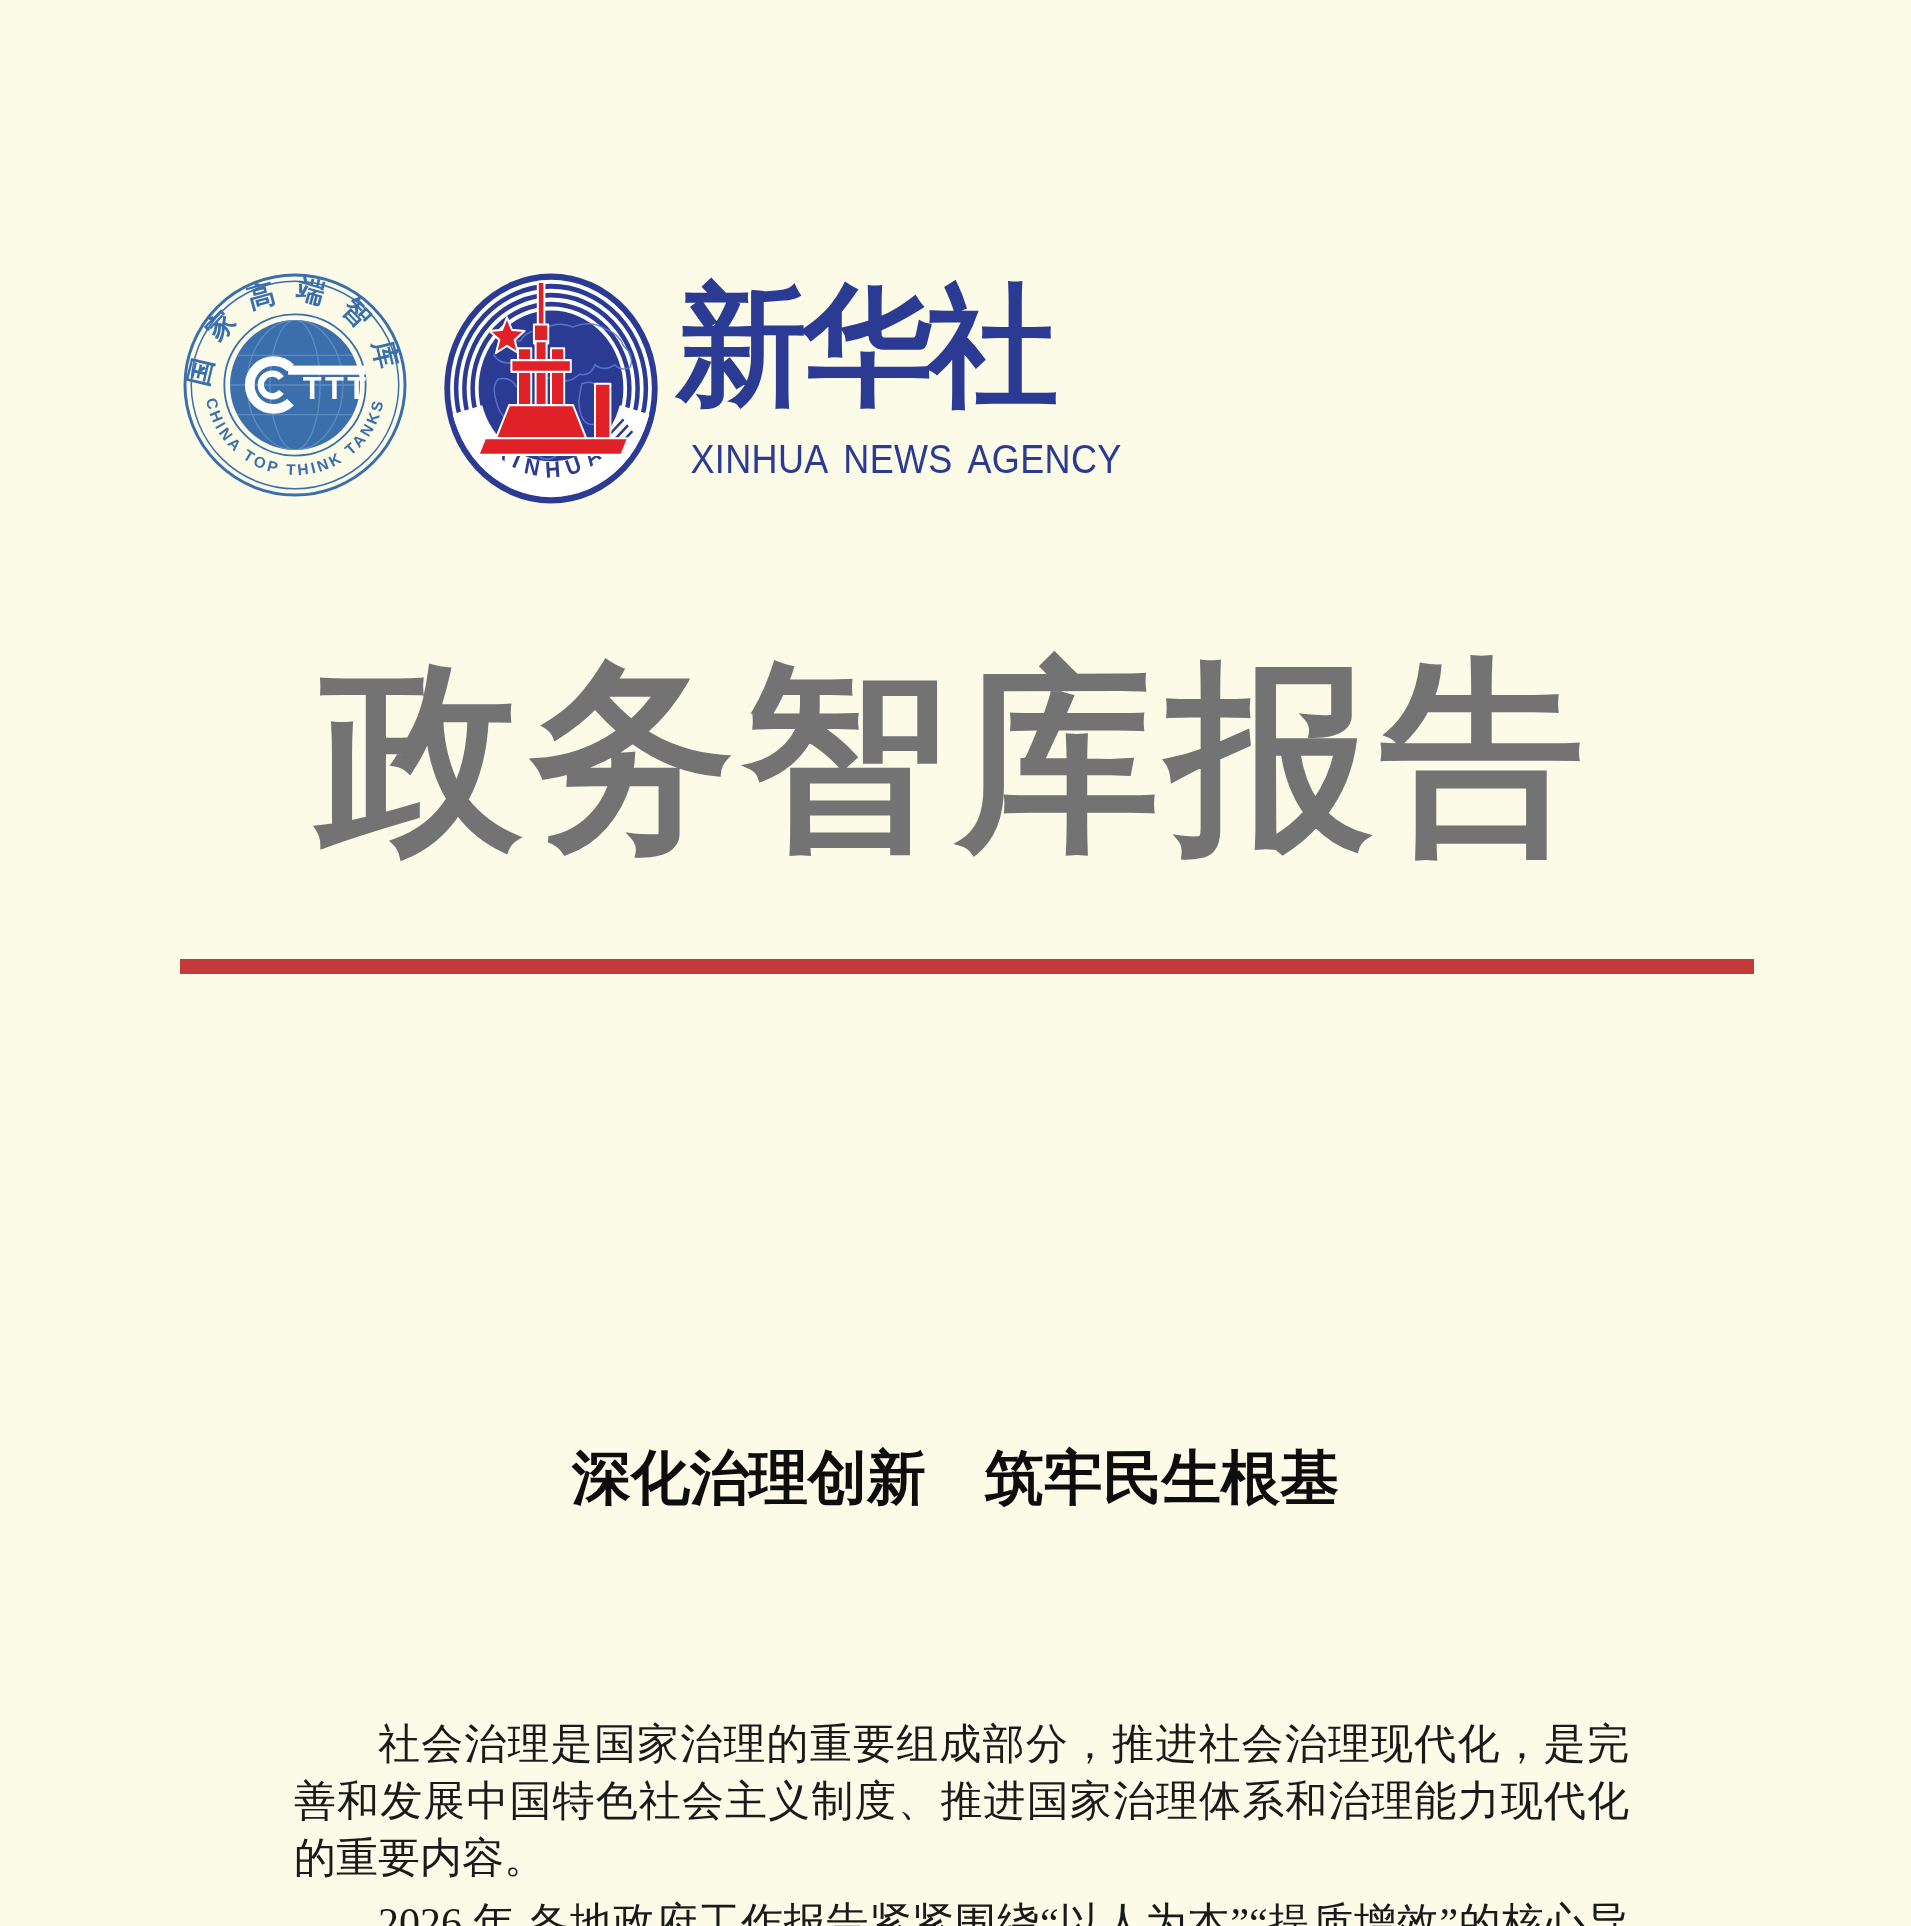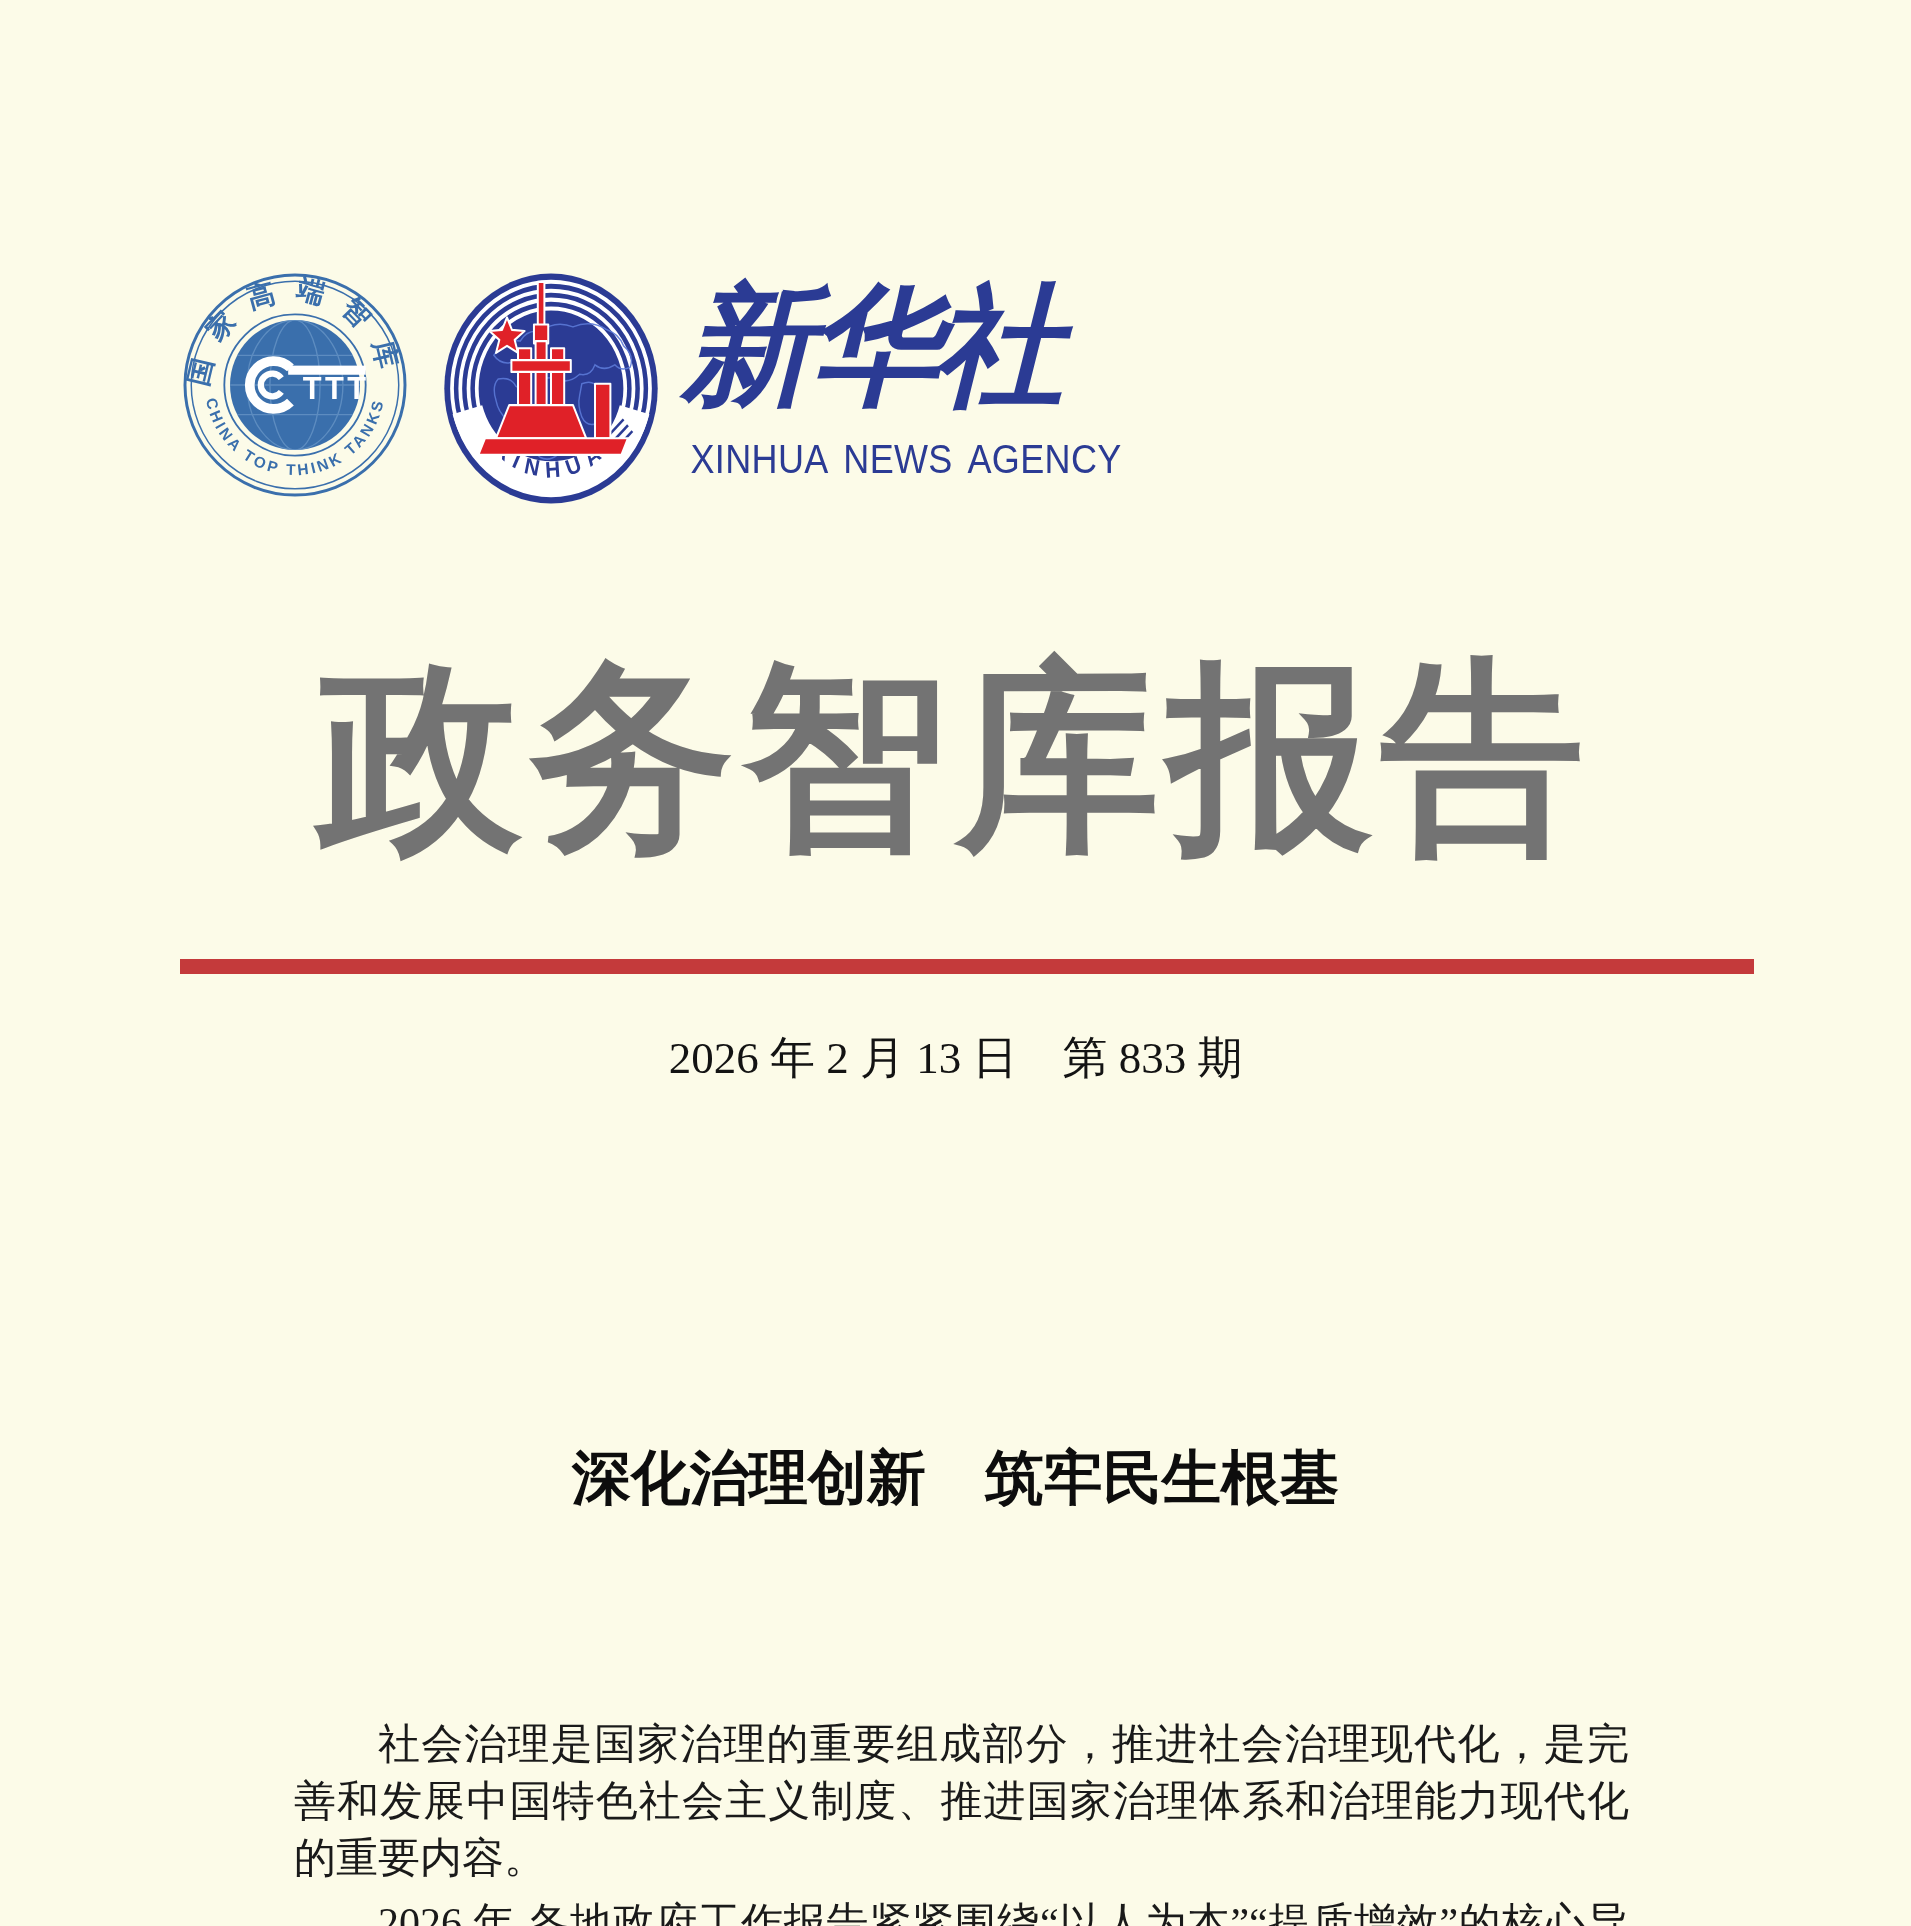--- a/index.html
+++ b/index.html
@@ -32,26 +32,25 @@
     height: 237px;
   }
   .xinhua-wordmark {
     position: absolute;
     left: 676px;
     top: 266px;
     width: 389px;
     height: 166px;
     font-family: "Liberation Serif", serif;
     font-weight: bold;
-    font-style: italic;
     font-size: 131px;
     line-height: 162px;
     letter-spacing: -5.4px;
     color: #2B3B94;
-    text-align: center;
+    text-align: left;
     white-space: nowrap;
   }
   .xinhua-subtitle {
     position: absolute;
     left: 671px;
     top: 438px;
     width: 389px;
     font-family: "Liberation Sans", sans-serif;
     font-weight: 500;
     font-size: 40px;
@@ -214,21 +213,20 @@
       <path d="M 40,142 L 170,142 L 164,156 L 34,156 Z"></path>
       <path d="M 60,40 L 64.5,50.5 L 76,51.5 L 67,59 L 70,70 L 60,64 L 50,70 L 53,59 L 44,51.5 L 55.5,50.5 Z"></path>
     </g>
   </svg>
 
   <div class="xinhua-wordmark">新华社</div>
   <div class="xinhua-subtitle">XINHUA NEWS AGENCY</div>
 
   <div class="report-title">政务智库报告</div>
   <div class="masthead-rule"></div>
-  <div class="issue-line">2026 年 2 月 13 日　第 833 期</div>
 
   <div class="article-title">
     <div>深化治理创新　筑牢民生根基</div>
   </div>
 
   <div class="article-body">
     <p>社会治理是国家治理的重要组成部分，推进社会治理现代化，是完善和发展中国特色社会主义制度、推进国家治理体系和治理能力现代化的重要内容。</p>
     <p>2026 年,各地政府工作报告紧紧围绕“以人为本”“提质增效”的核心导向，结合区域发展实际，从夯实基础、数字赋能、民生安全三个维度积极探索各具特色、协同推进的社会治理新格局，为“十五五”时期社会治理现代化明晰了实践路径。</p>
   </div>
 

